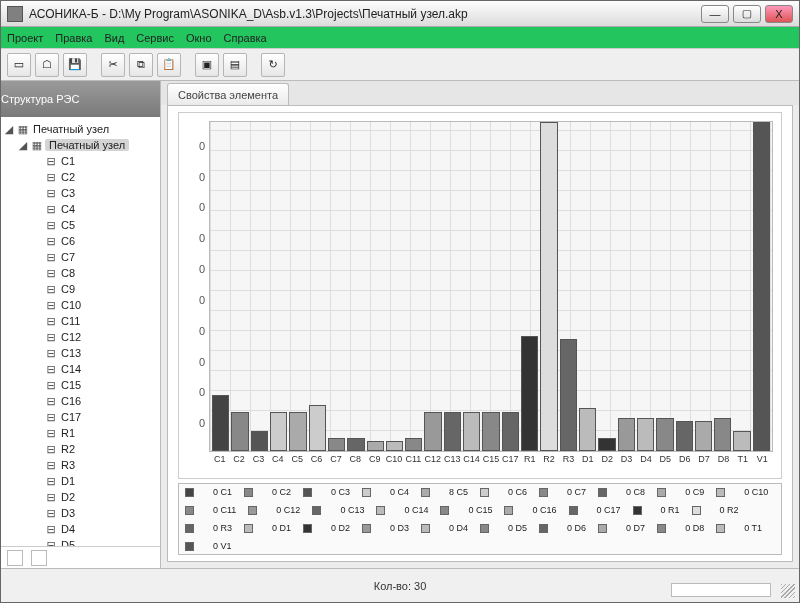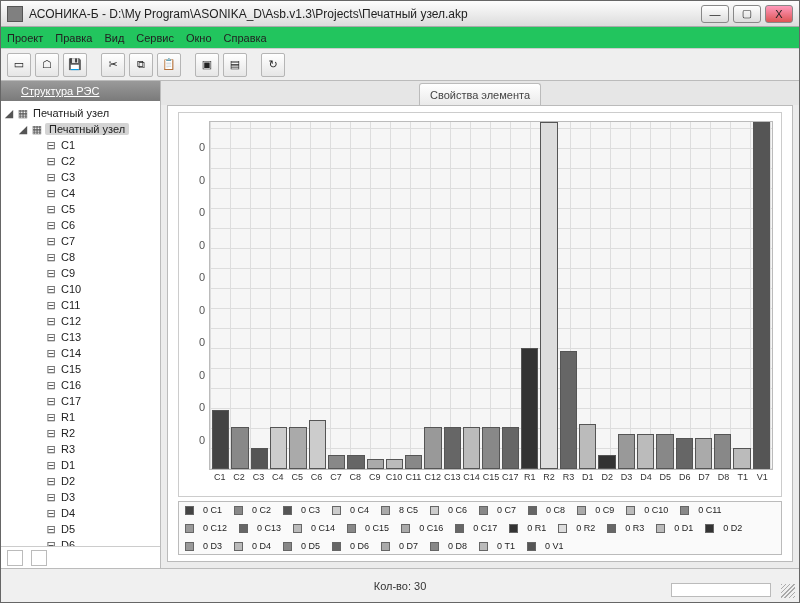--- a/index.html
+++ b/index.html
@@ -11,49 +11,49 @@
   .win-buttons { display:flex; gap:4px; }
   .win-btn { width:28px; height:18px; border:1px solid #888; background:linear-gradient(#fff,#ddd); border-radius:3px; display:flex; align-items:center; justify-content:center; font-size:11px; }
   .win-btn.close { background:linear-gradient(#f9b,#d55); }
   .menubar { height:22px; background:#22c55e; border-bottom:1px solid #ccc; display:flex; align-items:center; padding:0 6px; gap:12px; }
   .menubar span { cursor:default; }
   .toolbar { height:32px; background:#efefef; border-bottom:1px solid #bbb; display:flex; align-items:center; padding:0 6px; gap:4px; }
   .tbtn { width:24px; height:24px; border:1px solid #b5b5b5; background:linear-gradient(#fff,#e6e6e6); border-radius:2px; display:flex; align-items:center; justify-content:center; }
   .tsep { width:6px; }
   .body { flex:1; display:flex; min-height:0; }
   .sidebar { width:160px; background:#fff; border-right:1px solid #bbb; display:flex; flex-direction:column; }
-  .side-header { height:20px; background:linear-gradient(#9a9a9a,#7a7a7a); color:#fff; display:flex; align-items:center; padding:0 20px; font-size:11px;text-decoration:underline; }
+  .side-header { height:36px; background:linear-gradient(#9a9a9a,#7a7a7a); color:#fff; display:flex; align-items:center; padding:0 0; font-size:11px; }
   .tree { flex:1; overflow:auto; padding:4px 2px; background:#fff; }
   .tree-row { display:flex; align-items:center; height:16px; }
   .tree-toggle { width:12px; text-align:center; color:#555; }
   .tree-icon { width:16px; text-align:center; color:#555; }
   .tree-label { padding-left:2px; white-space:nowrap; }
   .tree-row.sel .tree-label { background:#d4d4d4; padding:0 4px; border-radius:2px; }
   .side-footer { height:22px; border-top:1px solid #ccc; display:flex; align-items:center; padding:0 6px; gap:8px; }
   .side-footer .fbicon { width:16px; height:16px; border:1px solid #bbb; background:#fff; }
   .main { flex:1; display:flex; flex-direction:column; min-width:0; }
-  .tabs { height:24px; display:flex; align-items:flex-end; padding:0 6px; gap:2px; background:#e6e6e6;justify-content:center; }
+  .tabs { height:24px; display:flex; align-items:flex-end; padding:0 6px; gap:2px; background:#e6e6e6; }
   .tab { height:22px; padding:0 10px; border:1px solid #bbb; border-bottom:none; background:linear-gradient(#fff,#eaeaea); border-radius:3px 3px 0 0; display:flex; align-items:center; color:#444; }
   .tab.active { background:#fff; font-weight:normal; position:relative; z-index:2; }
   .panel { flex:1; border:1px solid #bbb; background:#fff; margin:0 6px 6px 6px; padding:6px 10px; display:flex; flex-direction:column; min-height:0; }
   .radio-row { display:flex; align-items:center; gap:24px; padding:4px 2px 8px; }
   .rlabel { display:flex; align-items:center; gap:4px; }
   .rcircle { width:11px; height:11px; border:1px solid #777; border-radius:50%; background:#fff; display:flex; align-items:center; justify-content:center; }
   .rcircle.sel::after { content:''; width:5px; height:5px; background:#555; border-radius:50%; }
   .chart { flex:1; border:1px solid #ccc; background:#fff; display:flex; min-height:0; }
   .y-axis { width:30px; display:flex; flex-direction:column; justify-content:space-evenly; align-items:flex-end; padding:8px 4px 30px 0; color:#555; }
   .plot-wrap { flex:1; display:flex; flex-direction:column; padding:8px 8px 4px 0; min-width:0; }
   .plot { flex:1; border:1px solid #bbb; background:#f6f6f6; position:relative; display:flex; align-items:flex-end; padding:0 2px; gap:2px;
           background-image: repeating-linear-gradient(to right, #ddd 0, #ddd 1px, transparent 1px, transparent 20px),
                             repeating-linear-gradient(to top, #ddd 0, #ddd 1px, transparent 1px, transparent 20px); }
   .bar { flex:1; min-width:8px; border:1px solid #555; }
   .x-axis { height:22px; display:flex; padding:2px 2px 0; gap:2px; }
   .xlbl { flex:1; min-width:8px; text-align:center; font-size:9px; color:#333; white-space:nowrap; overflow:hidden; }
   .legend-box { border:1px solid #bbb; margin-top:4px; padding:3px 6px; display:flex; flex-wrap:wrap; gap:8px 12px; font-size:9px; background:#fafafa; }
-  .leg-item { display:flex; align-items:center; gap:9px; }
+  .leg-item { display:flex; align-items:center; gap:19px; }
   .swatch { width:9px; height:9px; border:1px solid #666; }
   .statusbar { height:34px; background:#f0f0f0; border-top:1px solid #bbb; display:flex; align-items:center; justify-content:center; position:relative; }
   .status-label { font-size:11px; color:#333; }
   .resize-grip { position:absolute; right:4px; bottom:4px; width:14px; height:14px;
      background:repeating-linear-gradient(135deg,#aaa 0,#aaa 1px,transparent 1px,transparent 3px); }
   .status-progress { position:absolute; right:28px; bottom:5px; width:100px; height:14px; border:1px solid #bbb; background:#fff; }
 </style>
 </head>
 <body>
 

